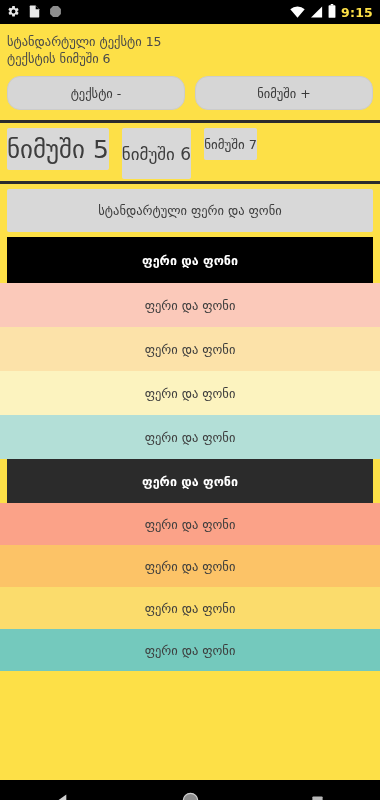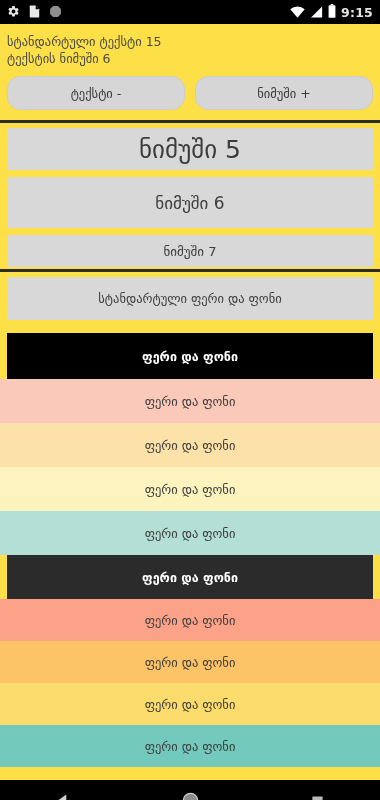--- a/index.html
+++ b/index.html
@@ -12,21 +12,21 @@
   
   .statusbar{
     height:24px; width:100%;
     background:#000;
     display:flex; align-items:center;
     padding:0 7px;
     color:#fff;
   }
   .sb-left{ display:flex; align-items:center; gap:9px; }
   .sb-right{ margin-left:auto; display:flex; align-items:center; gap:5px; }
-  .sb-time{ font-size:12.5px; font-weight:bold; letter-spacing:.2px; color:#e5e5e5; }
+  .sb-time{ font-size:12.5px; font-weight:bold; letter-spacing:.2px; color:#fde047; }
   .sb-ico{ display:block; }
 
   
   .app{
     height:756px; width:100%;
     background:#fde047;
     display:flex; flex-direction:column;
     overflow:hidden;
   }
 
@@ -46,42 +46,42 @@
     display:flex; align-items:center; justify-content:center;
     font-size:12.5px; color:#3a3a3a;
   }
 
   .divider{
     height:3px; width:100%;
     background:#2c2c2c;
     margin:2px 0 5px 0;
   }
 
-  .samplelist{ padding:0 7px; display:flex; flex-direction:column; gap:7px; }
+  .samplelist{ padding:0 7px; display:flex; flex-direction:row; gap:13px; }
   .sample{
     background:#d8d8d8;
     border-radius:2px;
     display:flex; align-items:center; justify-content:center;
     color:#3d3d3d;
   }
   .sample.s1{ height:42px; font-size:25px; }
   .sample.s2{ height:51px; font-size:17px; }
   .sample.s3{ height:32px; font-size:13px; }
 
   .stdrow{
     margin:0 7px;
     background:#d8d8d8;
     border-radius:2px;
     height:43px;
     display:flex; align-items:center; justify-content:center;
     font-size:12.5px; color:#3d3d3d;
   }
 
   .colorlist{
-    margin-top:13px;
+    margin-top:5px;
     display:flex; flex-direction:column;
     flex:1;
   }
   .cband{
     display:flex; align-items:center; justify-content:center;
     font-size:12.5px;
     width:100%;
   }
   .cband.inset{ width:calc(100% - 14px); margin:0 7px; }
 

